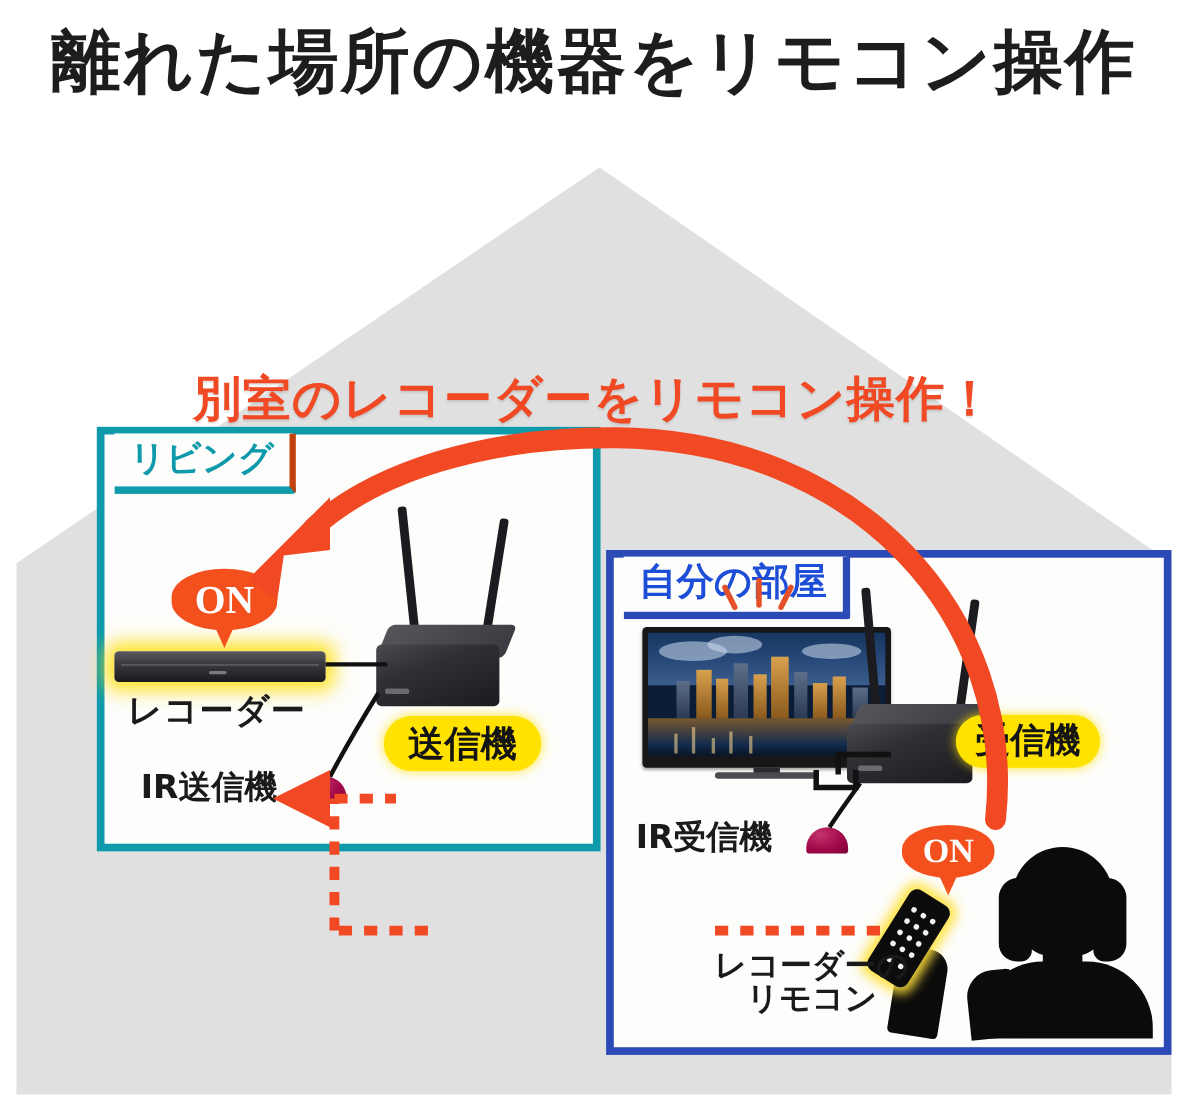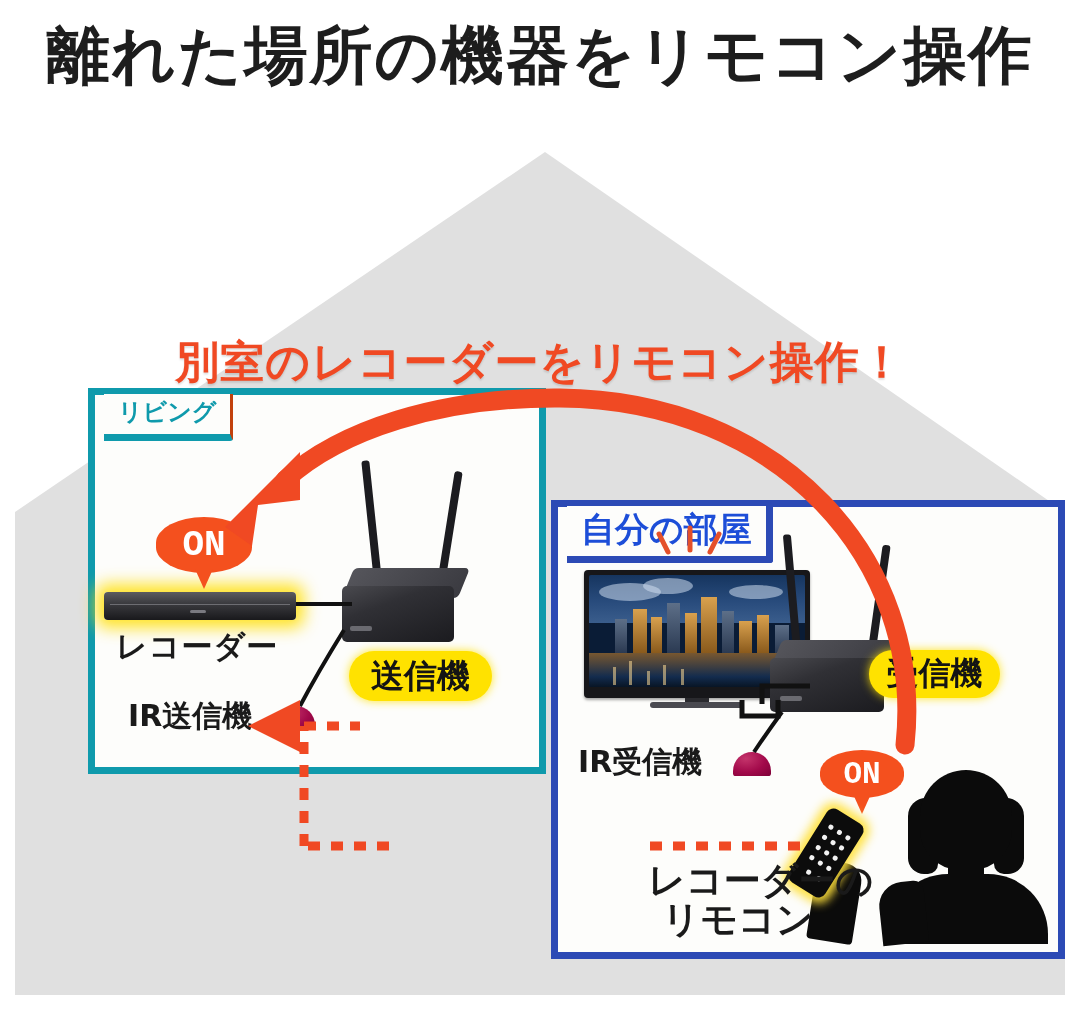--- a/index.html
+++ b/index.html
@@ -32,22 +32,22 @@
   #room-living{left:88px;top:388px;width:444px;height:372px;border:7px solid #0f9aac;}
   #room-own{left:551px;top:500px;width:500px;height:445px;border:7px solid #2c4ab5;}
 
   .room-tab{
     position:absolute;background:#fdfdfb;
     font-family:"DejaVu Sans","Liberation Sans",sans-serif;
     font-weight:700;white-space:nowrap;line-height:1;
   }
   #label-living{
     left:104px;top:394px;padding:6px 14px 10px 14px;
-    font-size:24px;color:#0f9aac;
-    border-right:3px solid #c2410c;border-bottom:7px solid #0f9aac;
+    font-size:32px;color:#0f9aac;
+    border-right:6px solid #c2410c;border-bottom:7px solid #0f9aac;
     border-bottom-right-radius:3px;
   }
   #label-own{
     left:567px;top:506px;padding:6px 14px 10px 14px;
     font-size:34px;color:#1d4ed8;
     border-right:7px solid #2c4ab5;border-bottom:7px solid #2c4ab5;
     border-bottom-right-radius:3px;
   }
 
   
@@ -55,21 +55,21 @@
 
   
   .plainlabel{
     position:absolute;
     font-family:"DejaVu Sans","Liberation Sans",sans-serif;
     font-weight:700;color:#1a1a1a;white-space:nowrap;line-height:1.05;
   }
   #lbl-recorder{left:116px;top:630px;font-size:31px;letter-spacing:1px;}
   #lbl-ir-tx{left:128px;top:700px;font-size:30px;}
   #lbl-ir-rx{left:578px;top:746px;font-size:30px;}
-  #lbl-remote{left:648px;top:862px;font-size:37px;text-align:center;width:180px;}
+  #lbl-remote{left:648px;top:862px;font-size:29px;text-align:center;width:180px;}
 
   
   .pill{
     position:absolute;background:#ffe200;border-radius:26px;
     font-family:"DejaVu Sans","Liberation Sans",sans-serif;
     font-weight:700;color:#141414;white-space:nowrap;
     display:flex;align-items:center;justify-content:center;
     box-shadow:0 0 10px rgba(255,226,0,.85);
   }
   #badge-tx{left:349px;top:651px;width:143px;height:50px;font-size:33px;}
@@ -82,21 +82,21 @@
     display:flex;align-items:center;justify-content:center;
     font-family:"DejaVu Sans","Liberation Sans",sans-serif;
     font-size:36px;font-weight:700;color:#ffffff;white-space:nowrap;
     letter-spacing:1px;
   }
 
   
   .onbubble{
     position:absolute;background:#f4501e;border-radius:50%/46%;
     display:flex;align-items:center;justify-content:center;
-    font-family:Liberation Mono, monospace;
+    font-family:Liberation Serif, serif;
     font-weight:700;color:#ffffff;
   }
   .onbubble::after{
     content:"";position:absolute;left:50%;bottom:-16px;margin-left:-9px;
     width:0;height:0;border-left:9px solid transparent;border-right:9px solid transparent;
     border-top:20px solid #f4501e;
   }
   #on-left{left:156px;top:517px;width:96px;height:56px;font-size:36px;}
   #on-right{left:820px;top:750px;width:84px;height:48px;font-size:31px;}
 

